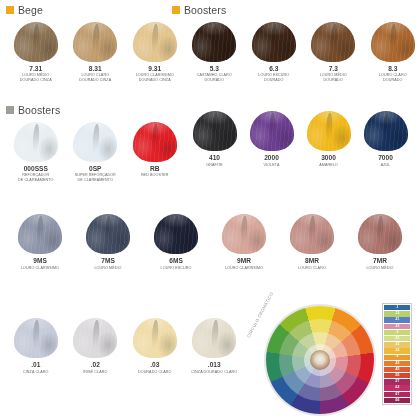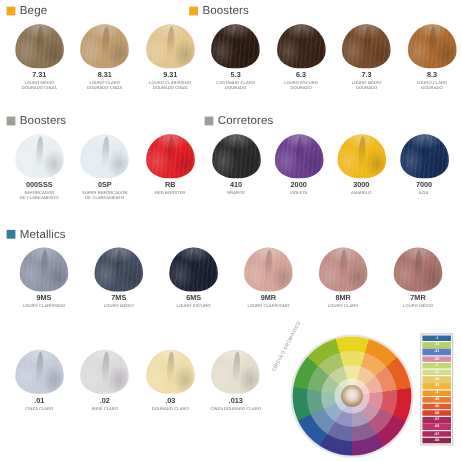--- a/index.html
+++ b/index.html
@@ -205,24 +205,20 @@
               <div class="strands"></div>
             </div>
           </div>
           <div class="code">RB</div>
           <div class="desc">RED BOOSTER</div>
         </div>
       </div>
   </div>
 
   <div class="sec" id="sec-corretores">
-    <div class="sec-head">
-      <span class="sec-sq" style="background:#9E9E96"></span>
-      <span class="sec-title">Corretores</span>
-    </div>
     <div class="row grid" id="row-corretores">
         <div class="cell" style="width: 57px;">
           <div class="hair-wrap">
             <div class="hair" style="width: 44px; height: 40px; background: rgb(42, 42, 44);">
               <div class="strands"></div>
             </div>
           </div>
           <div class="code">410</div>
           <div class="desc">GRAFITE</div>
         </div>
@@ -250,24 +246,20 @@
               <div class="strands"></div>
             </div>
           </div>
           <div class="code">7000</div>
           <div class="desc">AZUL</div>
         </div>
       </div>
   </div>
 
   <div class="sec" id="sec-metallics">
-    <div class="sec-head">
-      <span class="sec-sq" style="background:#2E7C9E"></span>
-      <span class="sec-title">Metallics</span>
-    </div>
     <div class="row grid" id="row-metallics">
         <div class="cell" style="width: 68px;">
           <div class="hair-wrap">
             <div class="hair" style="width: 44px; height: 40px; background: rgb(141, 148, 168);">
               <div class="strands"></div>
             </div>
           </div>
           <div class="code">9MS</div>
           <div class="desc">LOURO CLARÍSSIMO</div>
         </div>

